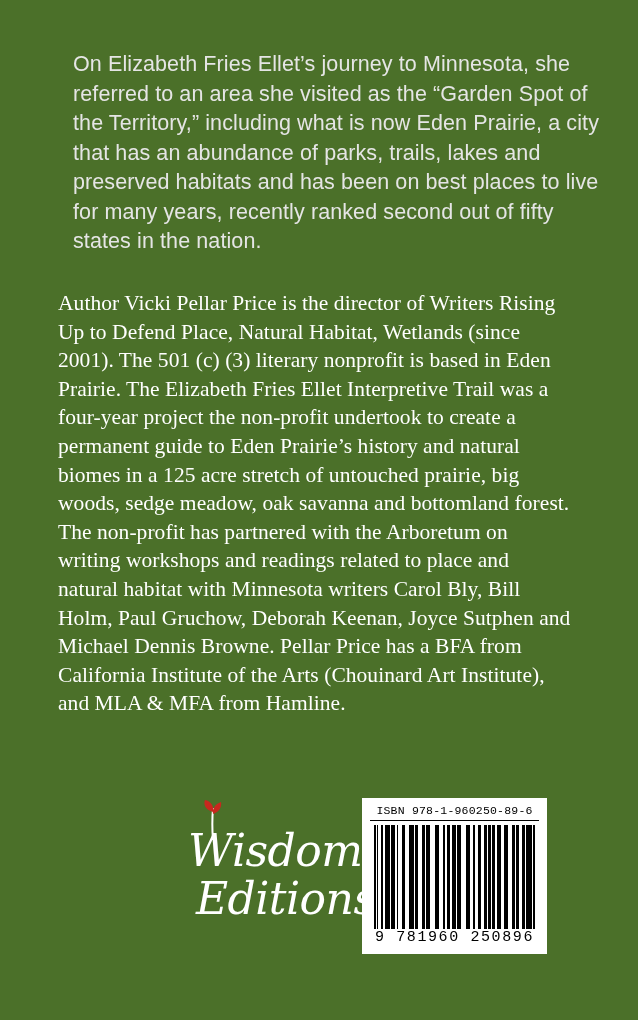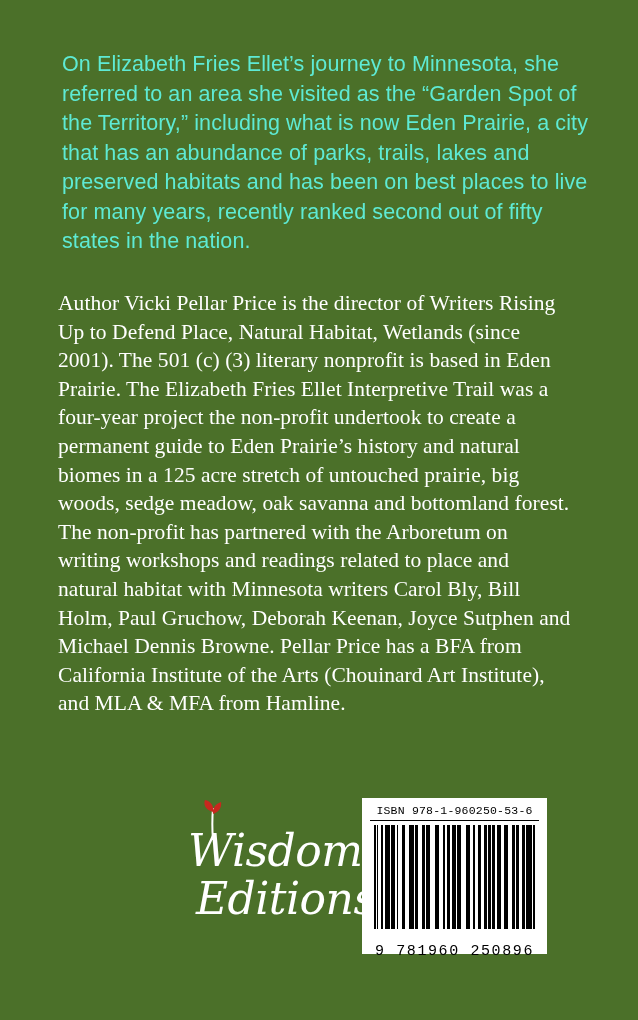--- a/index.html
+++ b/index.html
@@ -15,24 +15,24 @@
   }
   .cover {
     position: relative;
     width: 638px;
     height: 1020px;
     background: #4b7029;
     box-sizing: border-box;
   }
   .blurb {
     position: absolute;
-    left: 62px;
+    left: 73px;
     top: 50px;
     width: 530px;
-    color: #5eead4;
+    color: #e5e5e5;
     font-family: "Liberation Sans", sans-serif;
     font-size: 21.5px;
     line-height: 29.5px;
     letter-spacing: 0.1px;
   }
   .bio {
     position: absolute;
     left: 58px;
     top: 289px;
     width: 516px;
@@ -123,21 +123,21 @@
     display: block;
     background: #000;
     height: 100%;
   }
   .bar-digits {
     font-family: "Liberation Mono", monospace;
     font-size: 15px;
     color: #000000;
     text-align: center;
     letter-spacing: 1.6px;
-    margin-top: 14px;
+    margin-top: 0;
     white-space: nowrap;
   }
 </style>
 </head>
 <body>
 
 <div class="cover">
 
   <div class="blurb">On Elizabeth Fries Ellet’s journey to Minnesota, she referred to an area she visited as the “Garden Spot of the Territory,” including what is now Eden Prairie, a city that has an abundance of parks, trails, lakes and preserved habitats and has been on best places to live for many years, recently ranked second out of fifty states in the nation.</div>
 
@@ -149,21 +149,21 @@
         <path d="M13 40 C12 28, 12 20, 13 8" stroke="#ffffff" stroke-width="2" fill="none"></path>
         <path d="M13 12 C6 10, 3 5, 5 0 C11 1, 14 6, 13 12 Z" fill="#c8281e"></path>
         <path d="M13 14 C19 12, 22 7, 21 2 C15 4, 12 9, 13 14 Z" fill="#c8281e"></path>
       </svg>
     </div>
     <div class="logo-word1">Wisdom</div>
     <div class="logo-word2">Editions</div>
   </div>
 
   <div class="barcode-box">
-    <div class="isbn-text">ISBN 978-1-960250-53-6</div>
+    <div class="isbn-text">ISBN 978-1-960250-89-6</div>
     <div class="isbn-rule"></div>
     <div class="bars" id="bars">
         <span style="width: 2.5%; background: transparent;"></span>
         <span style="width: 0.833333%;"></span>
         <span style="width: 0.833333%; background: transparent;"></span>
         <span style="width: 0.833333%;"></span>
         <span style="width: 1.66667%; background: transparent;"></span>
         <span style="width: 0.833333%;"></span>
         <span style="width: 1.66667%; background: transparent;"></span>
         <span style="width: 2.5%;"></span>

